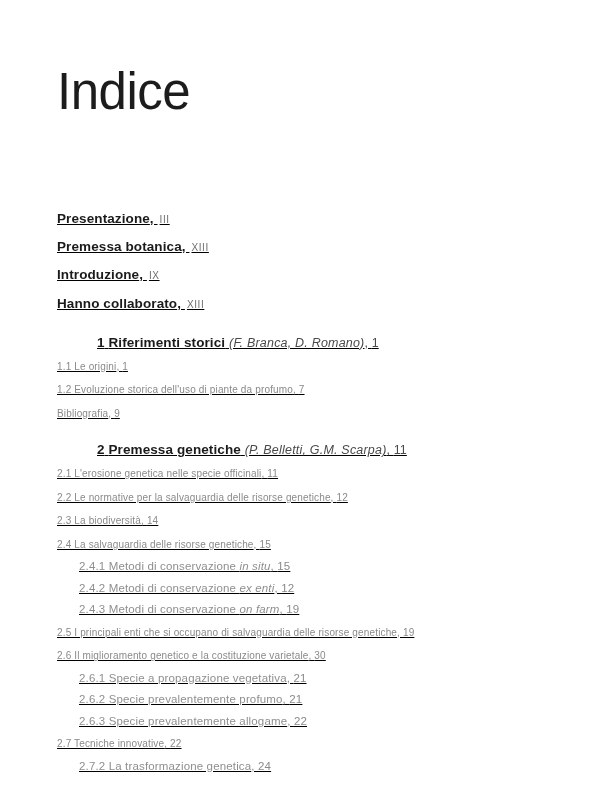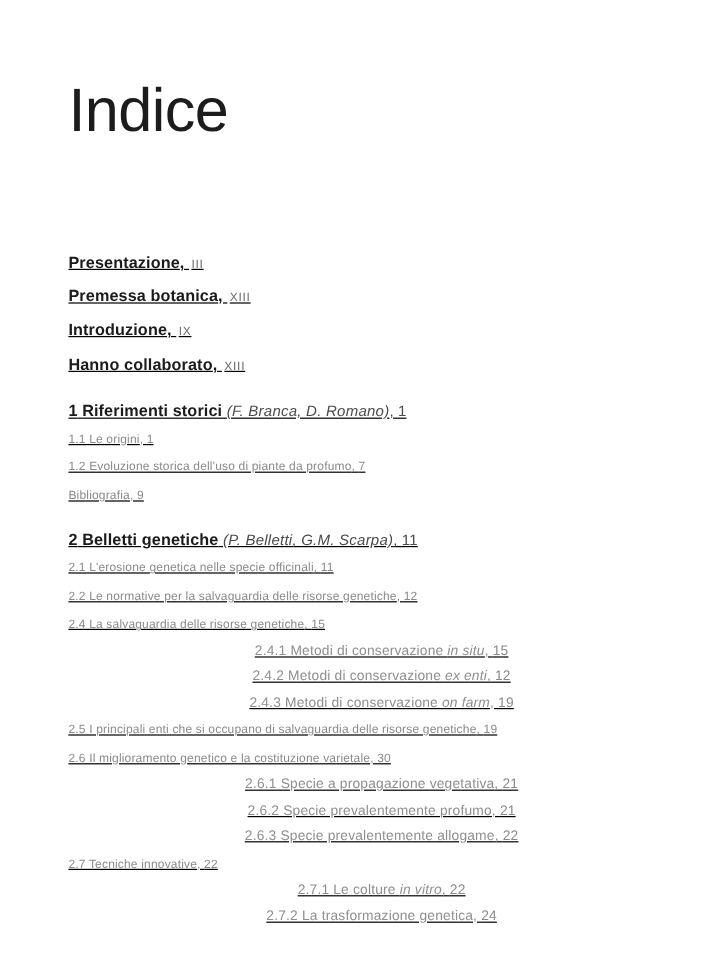--- a/index.html
+++ b/index.html
@@ -74,20 +74,21 @@
   .chapter-block {
     margin-top: 13px;
   }
   .chapter-heading {
     font-size: 13.5px;
     font-weight: bold;
     color: #1b1b1b;
     letter-spacing: 0.1px;
     line-height: 24px;
     white-space: nowrap;
+    margin-left: 40px;
   }
   .chapter-heading .authors {
     font-weight: normal;
     font-style: italic;
     color: #4a4a4a;
     font-size: 12.5px;
     letter-spacing: 0.2px;
   }
   .chapter-heading .pagenum {
     font-weight: normal;
@@ -107,21 +108,20 @@
     color: #8a8a8a;
     line-height: 23.5px;
     letter-spacing: 0.15px;
     white-space: nowrap;
   }
   .entry.level-3 {
     padding-left: 22px;
     font-size: 11.5px;
     line-height: 21.5px;
     color: #8f8f8f;
-    text-align: center;
   }
   .entry .it {
     font-style: italic;
   }
   .entry .pagenum {
     color: #8a8a8a;
   }
 </style>
 </head>
 <body>
@@ -142,35 +142,35 @@
     <div>
         <div class="chapter-block">
           <div class="chapter-heading"><span>1</span> <span>Riferimenti storici</span> <span class="authors">(F. Branca, D. Romano)</span><span class="pagenum">, </span><span class="pagenum">1</span></div>
           <ul class="entry-list">
             <li class="entry"><span>1.1 Le origini</span><span>, </span><span class="pagenum">1</span></li>
             <li class="entry"><span>1.2 Evoluzione storica dell'uso di piante da profumo</span><span>, </span><span class="pagenum">7</span></li>
             <li class="entry"><span>Bibliografia</span><span>, </span><span class="pagenum">9</span></li>
           </ul>
         </div>
         <div class="chapter-block">
-          <div class="chapter-heading"><span>2</span> <span>Belletti genetiche</span> <span class="authors">(P. Belletti, G.M. Scarpa)</span><span class="pagenum">, </span><span class="pagenum">11</span></div>
+          <div class="chapter-heading"><span>2</span> <span>Premessa genetiche</span> <span class="authors">(P. Belletti, G.M. Scarpa)</span><span class="pagenum">, </span><span class="pagenum">11</span></div>
           <ul class="entry-list">
             <li class="entry"><span>2.1 L'erosione genetica nelle specie officinali</span><span>, </span><span class="pagenum">11</span></li>
             <li class="entry"><span>2.2 Le normative per la salvaguardia delle risorse genetiche</span><span>, </span><span class="pagenum">12</span></li>
+            <li class="entry"><span>2.3 La biodiversità</span><span>, </span><span class="pagenum">14</span></li>
             <li class="entry"><span>2.4 La salvaguardia delle risorse genetiche</span><span>, </span><span class="pagenum">15</span></li>
             <li class="entry level-3"><span>2.4.1 Metodi di conservazione </span><span class="it">in situ</span><span>, </span><span class="pagenum">15</span></li>
             <li class="entry level-3"><span>2.4.2 Metodi di conservazione </span><span class="it">ex enti</span><span>, </span><span class="pagenum">12</span></li>
             <li class="entry level-3"><span>2.4.3 Metodi di conservazione </span><span class="it">on farm</span><span>, </span><span class="pagenum">19</span></li>
             <li class="entry"><span>2.5 I principali enti che si occupano di salvaguardia delle risorse genetiche</span><span>, </span><span class="pagenum">19</span></li>
             <li class="entry"><span>2.6 Il miglioramento genetico e la costituzione varietale</span><span>, </span><span class="pagenum">30</span></li>
             <li class="entry level-3"><span>2.6.1 Specie a propagazione vegetativa</span><span>, </span><span class="pagenum">21</span></li>
             <li class="entry level-3"><span>2.6.2 Specie prevalentemente profumo</span><span>, </span><span class="pagenum">21</span></li>
             <li class="entry level-3"><span>2.6.3 Specie prevalentemente allogame</span><span>, </span><span class="pagenum">22</span></li>
             <li class="entry"><span>2.7 Tecniche innovative</span><span>, </span><span class="pagenum">22</span></li>
-            <li class="entry level-3"><span>2.7.1 Le colture </span><span class="it">in vitro</span><span>, </span><span class="pagenum">22</span></li>
             <li class="entry level-3"><span>2.7.2 La trasformazione genetica</span><span>, </span><span class="pagenum">24</span></li>
             <li class="entry"></li>
           </ul>
         </div>
       </div>
 
   </div>
 
 </div>
 

